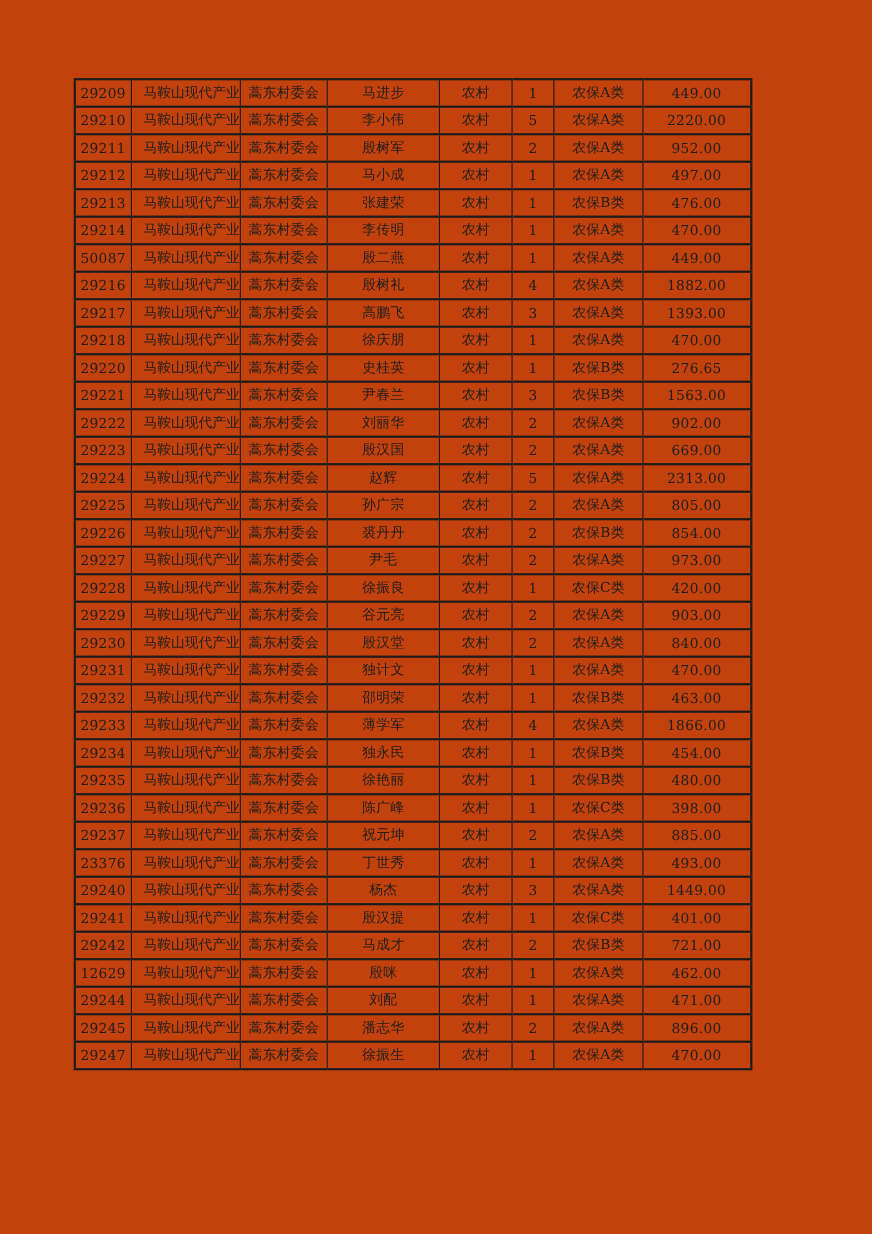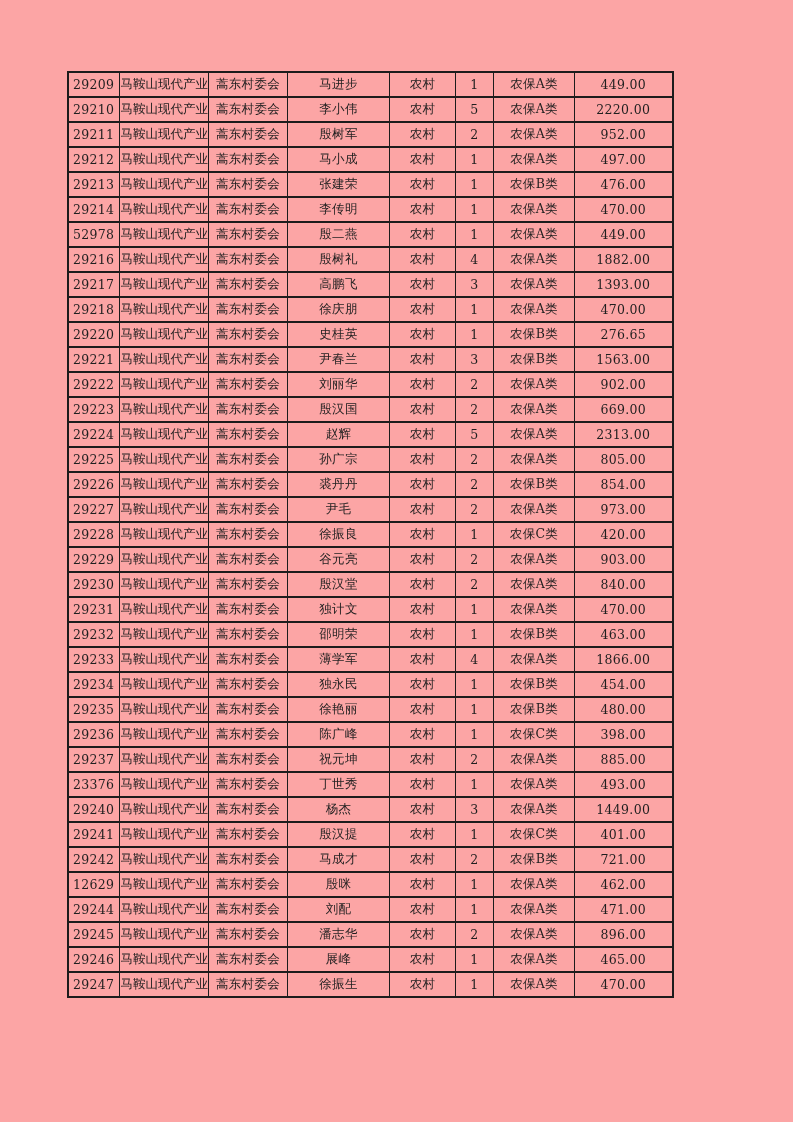--- a/index.html
+++ b/index.html
@@ -9,21 +9,21 @@
   body {
     width: 793px;
     height: 1122px;
     background: #ffffff;
     position: relative;
     font-family: "DejaVu Serif", "Liberation Serif", serif;
   }
   .page {
     position: absolute;
     inset: 0;
-    background: #fca5a5;
+    background: #c2410c;
   }
   table.sheet-table {
     position: absolute;
     left: 67px;
     top: 71px;
     border-collapse: collapse;
     table-layout: fixed;
     border: 2px solid #1c1c1c;
   }
   table.sheet-table td {
@@ -35,21 +35,21 @@
     text-align: center;
     vertical-align: middle;
     font-size: 12.5px;
     color: #1f1f1f;
     white-space: nowrap;
     overflow: hidden;
     letter-spacing: 0.3px;
   }
   table.sheet-table td.cell-unit {
     text-align: center;
-    padding-left: 1px;
+    padding-left: 11px;
     letter-spacing: 0;
     margin-left: 32px;
   }
   table.sheet-table td.cell-amount {
     font-family: "DejaVu Serif", "Liberation Serif", serif;
   }
 </style>
 </head>
 <body>
 
@@ -120,21 +120,21 @@
     <td class="cell-id">29214</td>
     <td class="cell-unit">马鞍山现代产业</td>
     <td class="cell-village">蒿东村委会</td>
     <td class="cell-name">李传明</td>
     <td class="cell-type">农村</td>
     <td class="cell-count">1</td>
     <td class="cell-category">农保A类</td>
     <td class="cell-amount">470.00</td>
   </tr>
         <tr>
-    <td class="cell-id">52978</td>
+    <td class="cell-id">50087</td>
     <td class="cell-unit">马鞍山现代产业</td>
     <td class="cell-village">蒿东村委会</td>
     <td class="cell-name">殷二燕</td>
     <td class="cell-type">农村</td>
     <td class="cell-count">1</td>
     <td class="cell-category">农保A类</td>
     <td class="cell-amount">449.00</td>
   </tr>
         <tr>
     <td class="cell-id">29216</td>
@@ -408,30 +408,20 @@
   </tr>
         <tr>
     <td class="cell-id">29245</td>
     <td class="cell-unit">马鞍山现代产业</td>
     <td class="cell-village">蒿东村委会</td>
     <td class="cell-name">潘志华</td>
     <td class="cell-type">农村</td>
     <td class="cell-count">2</td>
     <td class="cell-category">农保A类</td>
     <td class="cell-amount">896.00</td>
-  </tr>
-        <tr>
-    <td class="cell-id">29246</td>
-    <td class="cell-unit">马鞍山现代产业</td>
-    <td class="cell-village">蒿东村委会</td>
-    <td class="cell-name">展峰</td>
-    <td class="cell-type">农村</td>
-    <td class="cell-count">1</td>
-    <td class="cell-category">农保A类</td>
-    <td class="cell-amount">465.00</td>
   </tr>
         <tr>
     <td class="cell-id">29247</td>
     <td class="cell-unit">马鞍山现代产业</td>
     <td class="cell-village">蒿东村委会</td>
     <td class="cell-name">徐振生</td>
     <td class="cell-type">农村</td>
     <td class="cell-count">1</td>
     <td class="cell-category">农保A类</td>
     <td class="cell-amount">470.00</td>

